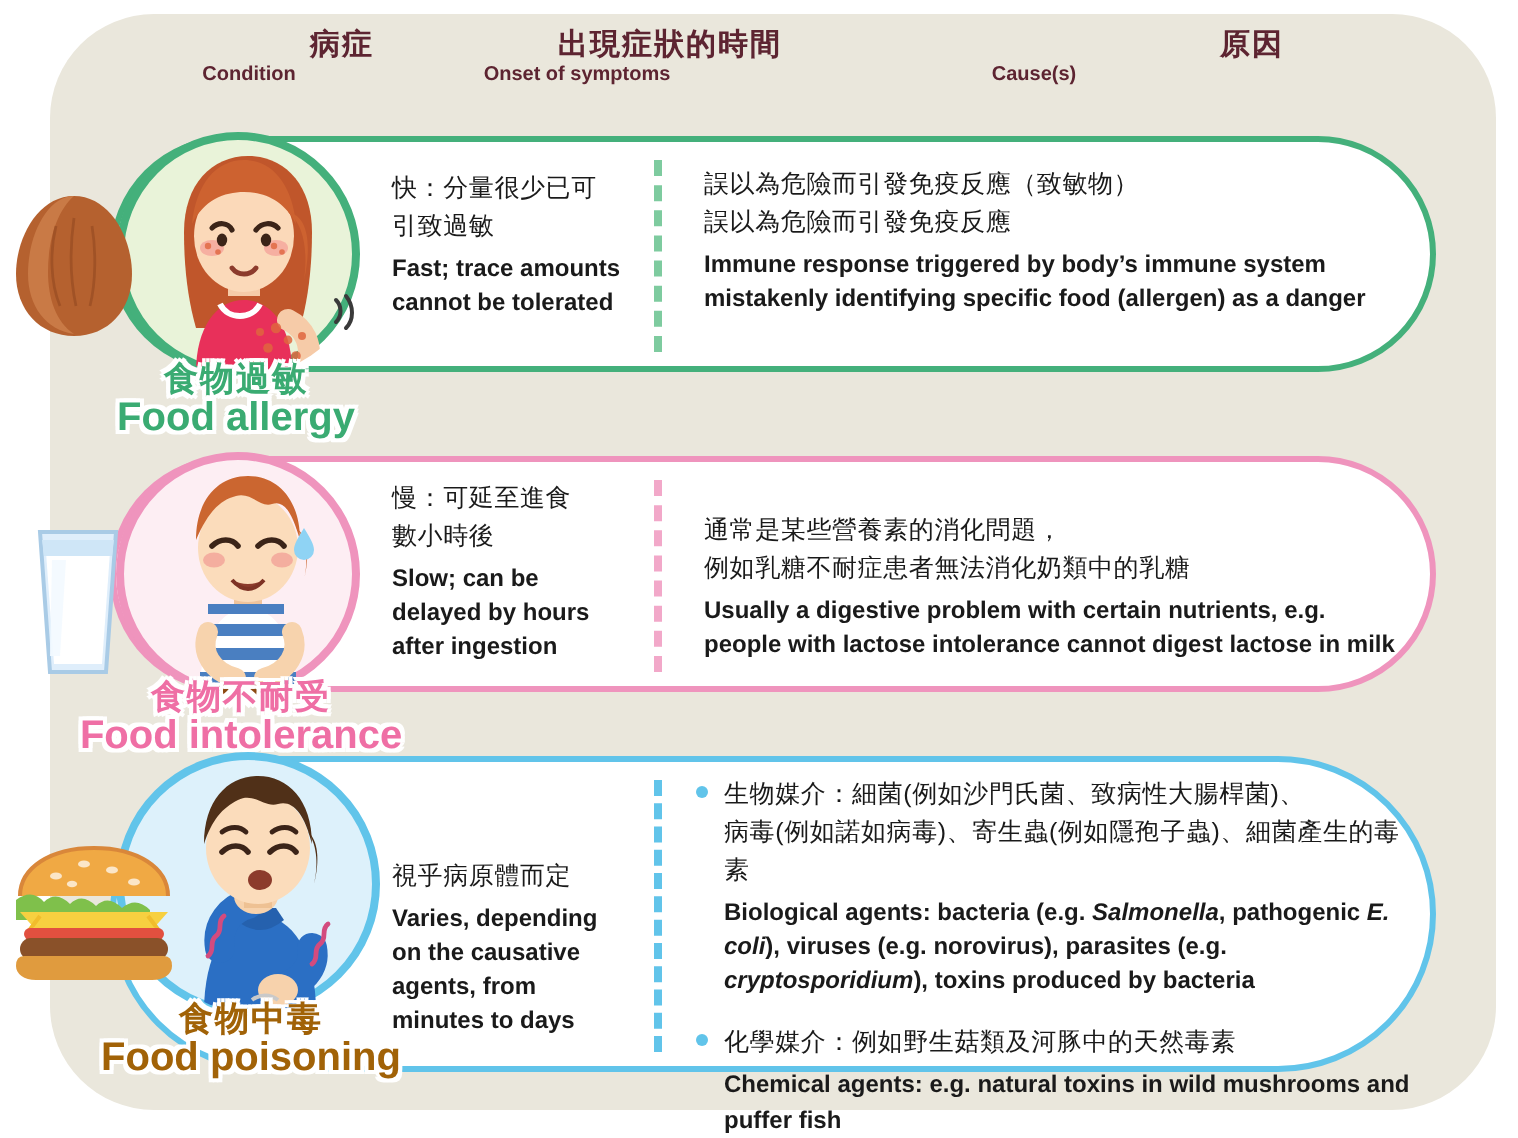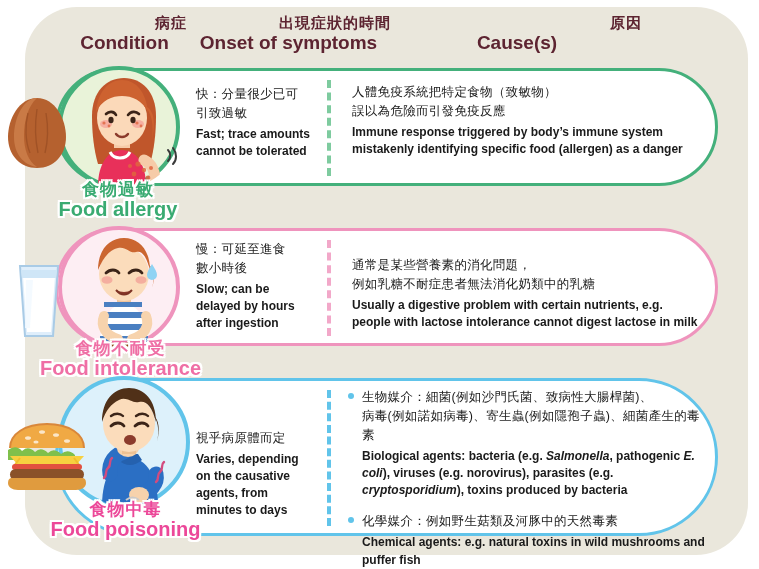--- a/index.html
+++ b/index.html
@@ -12,21 +12,21 @@
 
   
   .panel{
     position:absolute;left:25px;top:7px;width:723px;height:548px;
     background:#eae7dc;border-radius:52px;
   }
 
   
   .hdr{position:absolute;top:14px;color:#5d2431;text-align:center;line-height:1.18;}
   .hdr .zh{font-size:15px;font-weight:bold;letter-spacing:1px;text-align:right;}
-  .hdr .en{font-size:19px;font-weight:bold;}
+  .hdr .en{font-size:10px;font-weight:bold;}
   #hdr-condition{left:62px;width:125px;}
   #hdr-onset{left:186px;width:205px;}
   #hdr-cause{left:392px;width:250px;}
 
   
   .capsule{position:absolute;background:#ffffff;box-sizing:border-box;}
   #row-allergy{left:55px;top:68px;width:663px;height:118px;border:3px solid #44b07b;border-radius:59px;}
   #row-intolerance{left:55px;top:228px;width:663px;height:118px;border:3px solid #ef94bd;border-radius:59px;}
   #row-poisoning{left:55px;top:378px;width:663px;height:158px;border:3px solid #61c4ea;border-radius:79px;}
   .circle{position:absolute;border-radius:50%;box-sizing:border-box;}
@@ -64,21 +64,21 @@
   
   .rowlabel{position:absolute;text-align:center;line-height:1.05;white-space:nowrap;margin-top:18px;}
   .rowlabel .zh{display:block;font-size:17px;font-weight:bold;letter-spacing:1px;}
   .rowlabel .en{display:block;font-size:20px;font-weight:bold;}
   .ol-green .zh,.ol-green .en{color:#3aab72;
     text-shadow:-2px -2px 0 #fff,2px -2px 0 #fff,-2px 2px 0 #fff,2px 2px 0 #fff,
                 0 -2px 0 #fff,0 2px 0 #fff,-2px 0 0 #fff,2px 0 0 #fff;}
   .ol-pink .zh,.ol-pink .en{color:#ef6fa5;
     text-shadow:-2px -2px 0 #fff,2px -2px 0 #fff,-2px 2px 0 #fff,2px 2px 0 #fff,
                 0 -2px 0 #fff,0 2px 0 #fff,-2px 0 0 #fff,2px 0 0 #fff;}
-  .ol-blue .zh,.ol-blue .en{color:#ec4899;
+  .ol-blue .zh,.ol-blue .en{color:#a16207;
     text-shadow:-2px -2px 0 #fff,2px -2px 0 #fff,-2px 2px 0 #fff,2px 2px 0 #fff,
                 0 -2px 0 #fff,0 2px 0 #fff,-2px 0 0 #fff,2px 0 0 #fff;}
   #lbl-allergy{left:18px;top:163px;width:200px;}
   #lbl-intolerance{left:8px;top:322px;width:225px;}
   #lbl-poisoning{left:18px;top:483px;width:215px;}
 
   .art{position:absolute;}
 </style>
 </head>
 <body>
@@ -175,21 +175,21 @@
     <div class="en-l">
       <span>Fast; trace amounts</span><br>
       <span>cannot be tolerated</span>
     </div>
   </div>
 
   <div class="divider" id="div-allergy"></div>
 
   <div class="col" id="cause-allergy">
     <div class="zh-l">
-      <span>人體免疫系統把特定食物（致敏物）</span><br>
+      <span>誤以為危險而引發免疫反應（致敏物）</span><br>
       <span>誤以為危險而引發免疫反應</span>
     </div>
     <div class="en-l">Immune response triggered by body’s immune system mistakenly identifying specific food (allergen) as a danger</div>
   </div>
 
   <div class="rowlabel ol-green" id="lbl-allergy">
     <span class="zh">食物過敏</span>
     <span class="en">Food allergy</span>
   </div>
 

